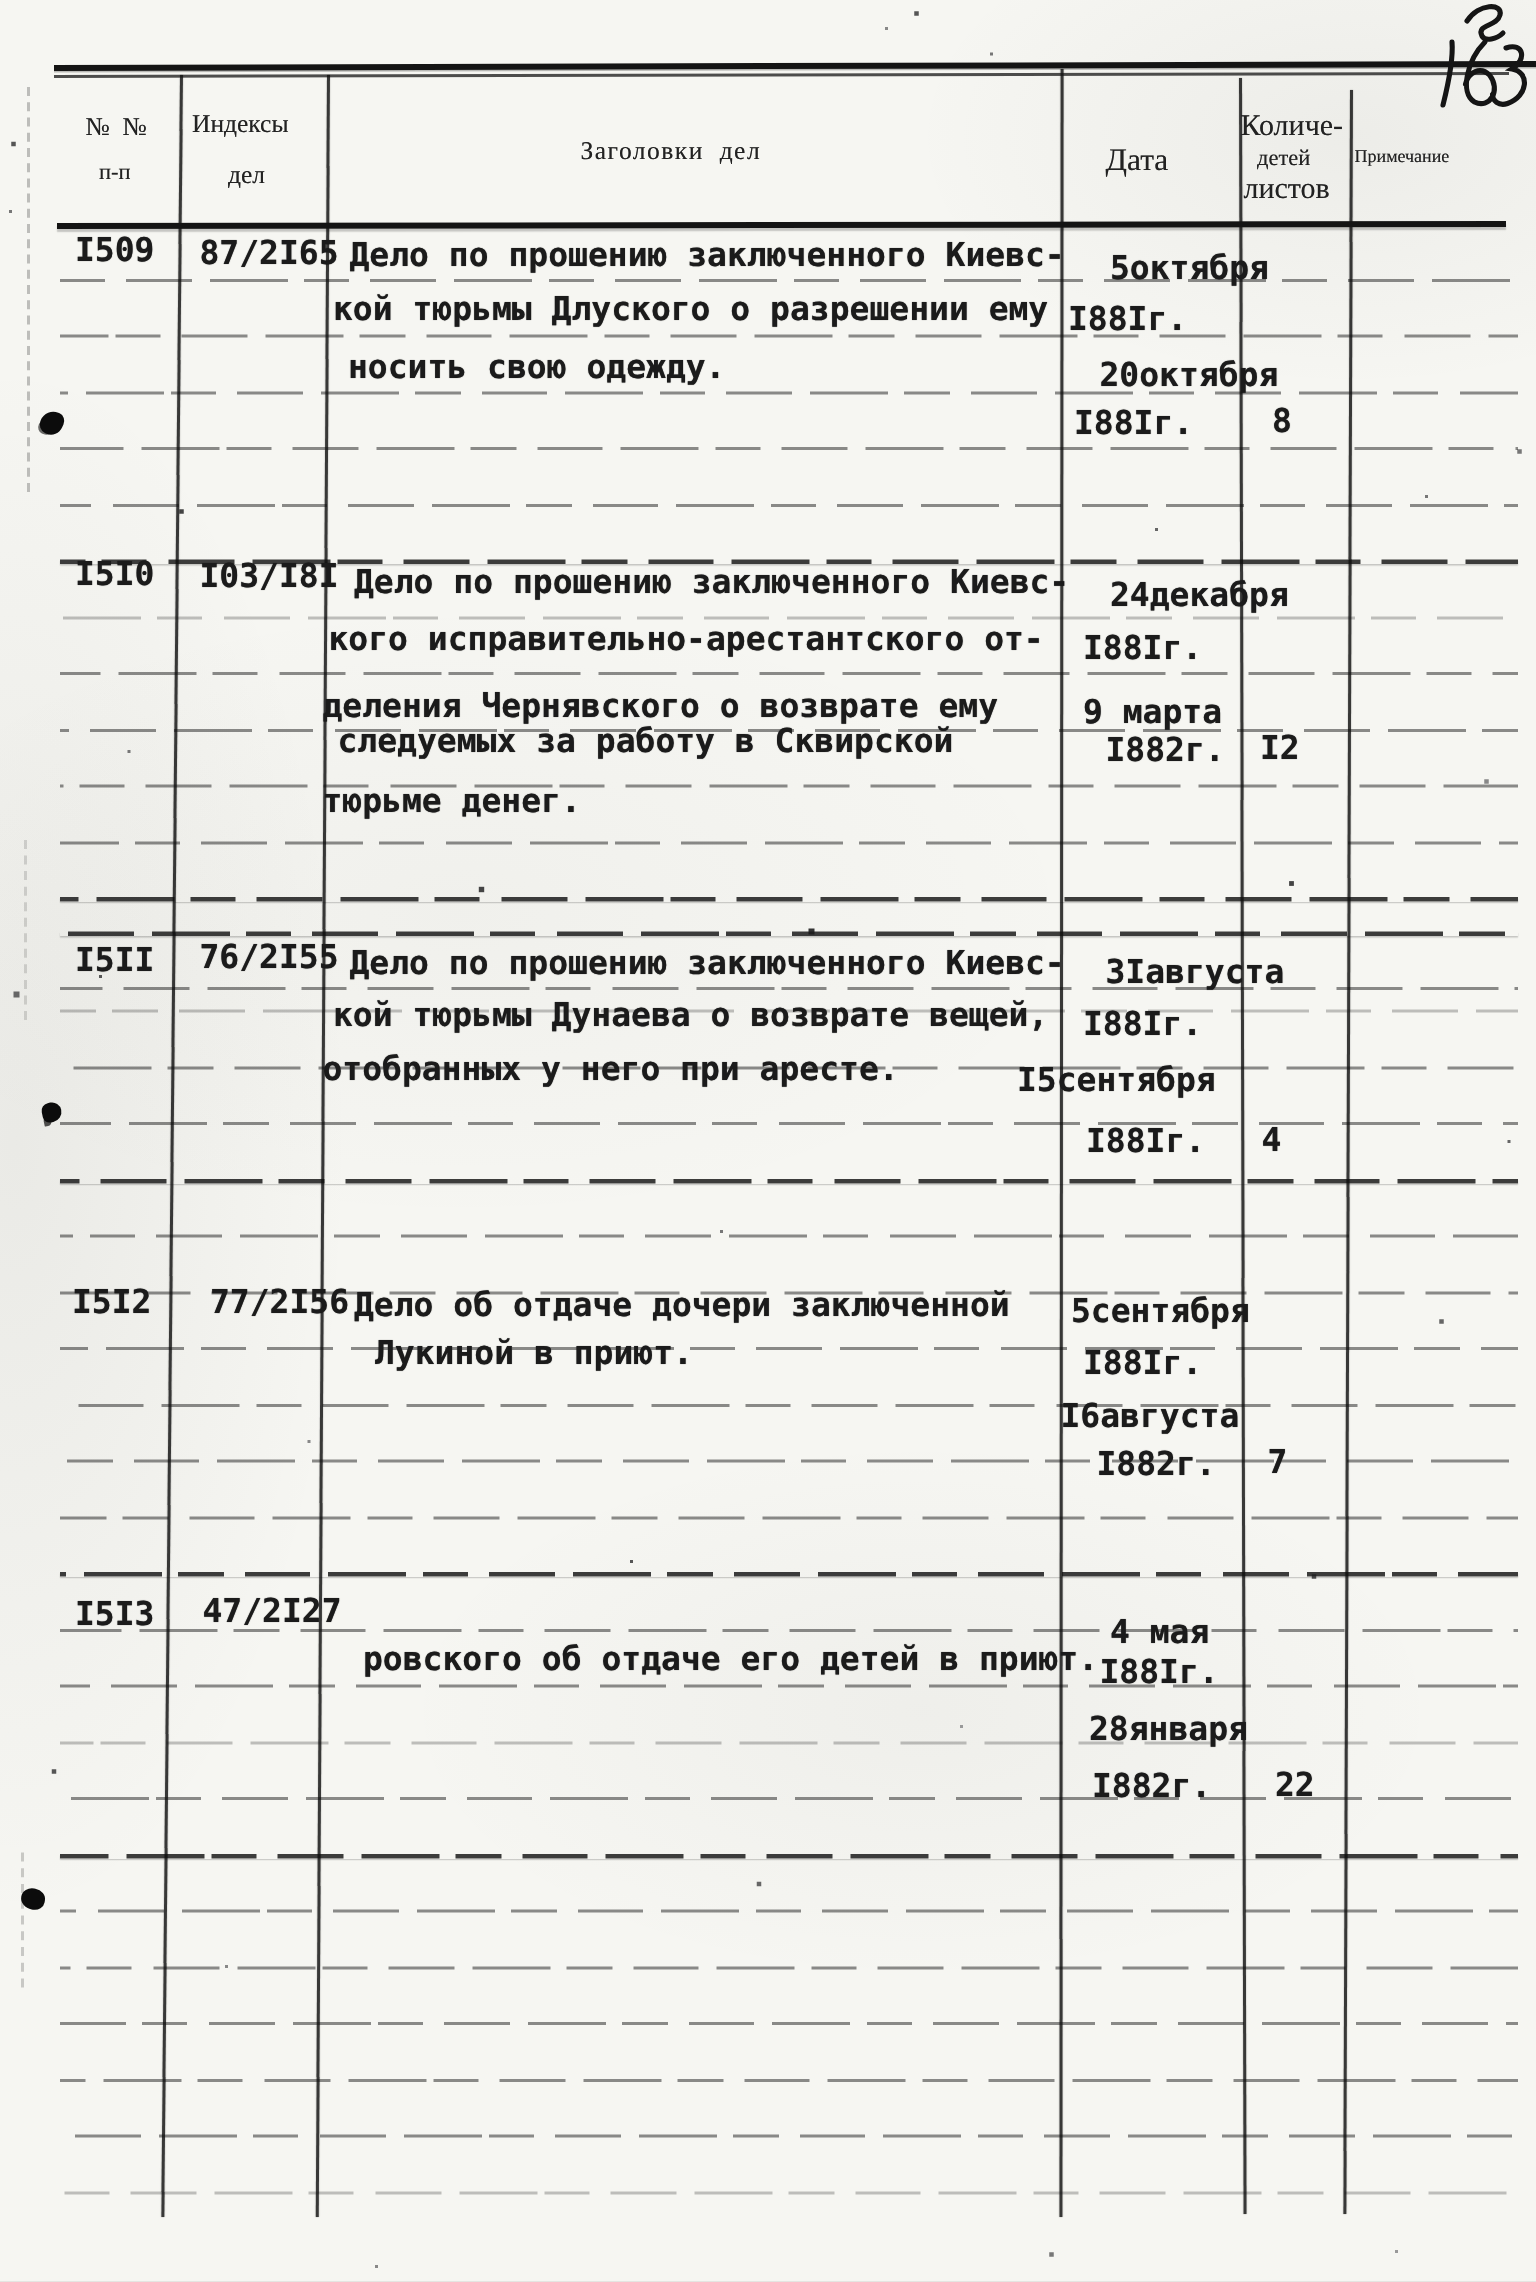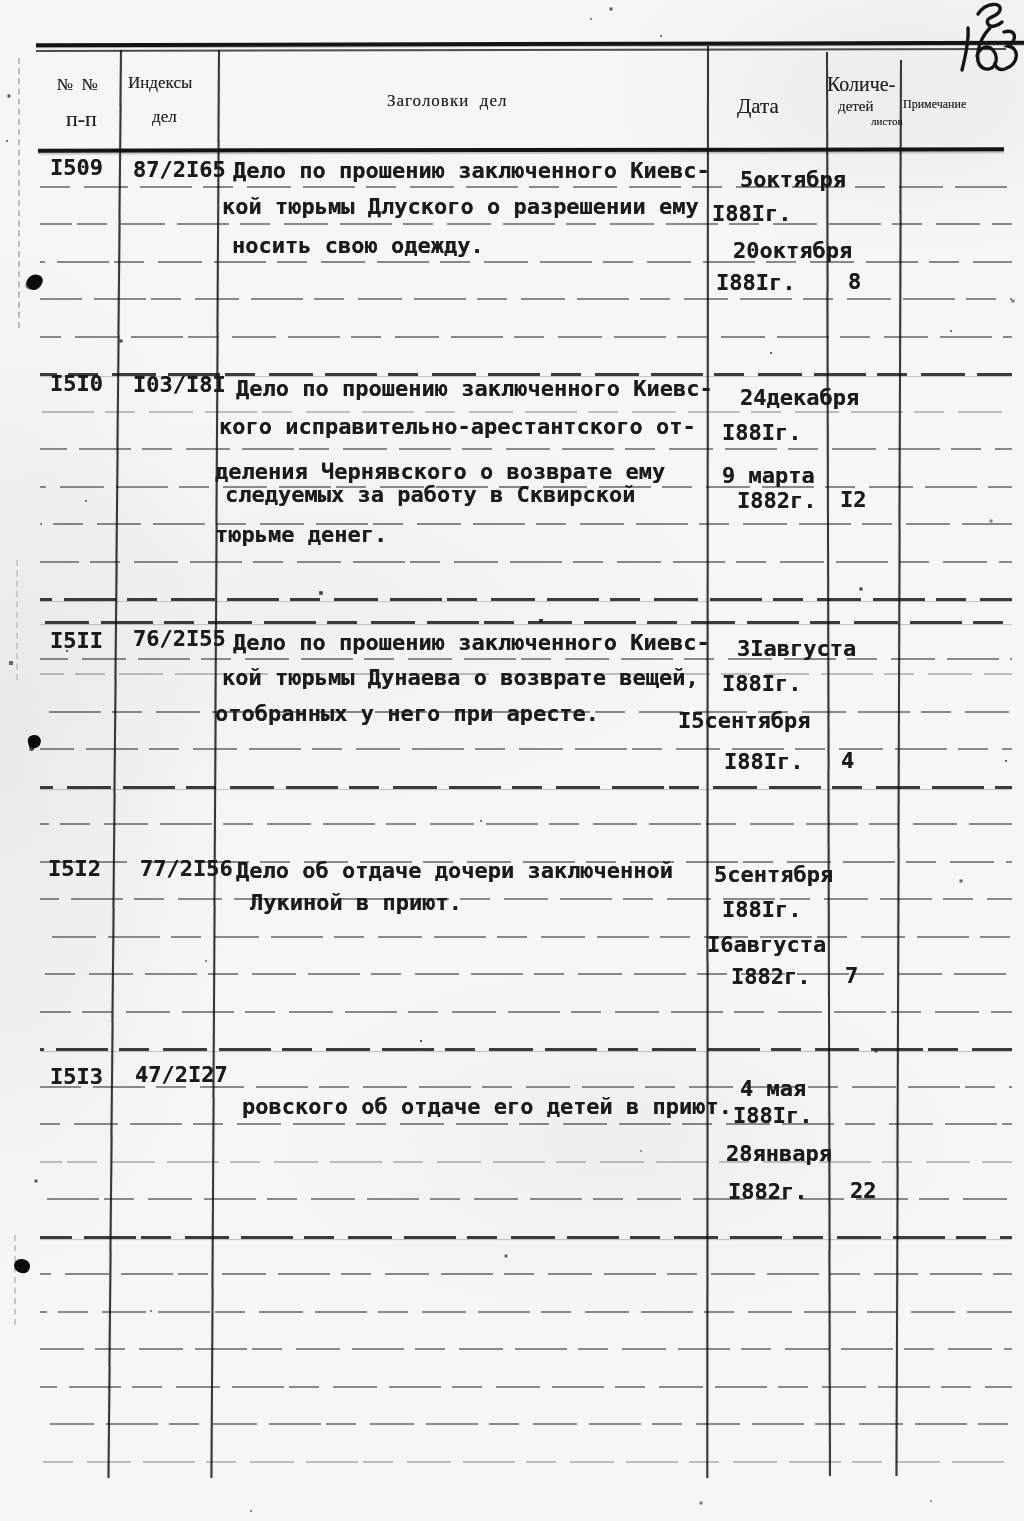--- a/index.html
+++ b/index.html
@@ -134,28 +134,28 @@
     <g fill="none" stroke="#151515" stroke-width="3.4" stroke-linecap="round">
       <path d="M 30 14 C 38 2 54 2 52 10 C 50 18 36 16 40 24 C 42 28 50 26 54 22"></path>
       <path d="M 20 28 C 21 40 17 58 14 70"></path>
       <path d="M 42 28 C 30 40 25 62 35 68 C 45 73 53 60 45 50 C 39 44 31 48 29 56"></path>
       <path d="M 56 32 C 68 28 70 40 60 46 C 72 48 71 64 57 69 C 51 71 47 67 47 63"></path>
     </g>
   </svg>
   <span class="typed" style="left:1000px;top:52px;font-size:14px;opacity:0">163</span>
 
   <span class="print" style="left:57px;top:76px;font-size:17px">№  №</span>
-  <span class="print" style="left:66px;top:108px;font-size:22px">п-п</span>
+  <span class="print" style="left:66px;top:108px;font-size:15px">п-п</span>
   <span class="print" style="left:128px;top:74px;font-size:17px">Индексы</span>
   <span class="print" style="left:152px;top:108px;font-size:17px">дел</span>
   <span class="print" style="left:387px;top:92px;font-size:17px;letter-spacing:1px">Заголовки  дел</span>
   <span class="print" style="left:737px;top:96px;font-size:21px">Дата</span>
   <span class="print" style="left:827px;top:74px;font-size:20px">Количе-</span>
   <span class="print" style="left:838px;top:99px;font-size:15px">детей</span>
-  <span class="print" style="left:871px;top:116px;font-size:11px">листов</span>
+  <span class="print" style="left:829px;top:116px;font-size:20px">листов</span>
   <span class="print" style="left:903px;top:98px;font-size:12px">Примечание</span>
 
   <span class="typed" style="left:50px;top:157px">I509</span>
   <span class="typed" style="left:133px;top:159px">87/2I65</span>
   <span class="typed" style="left:233px;top:160px">Дело по прошению заключенного Киевс-</span>
   <span class="typed" style="left:222px;top:196px">кой тюрьмы Длуского о разрешении ему</span>
   <span class="typed" style="left:232px;top:235px">носить свою одежду.</span>
   <span class="typed" style="left:740px;top:169px">5октября</span>
   <span class="typed" style="left:712px;top:203px">I88Iг.</span>
   <span class="typed" style="left:733px;top:240px">20октября</span>

